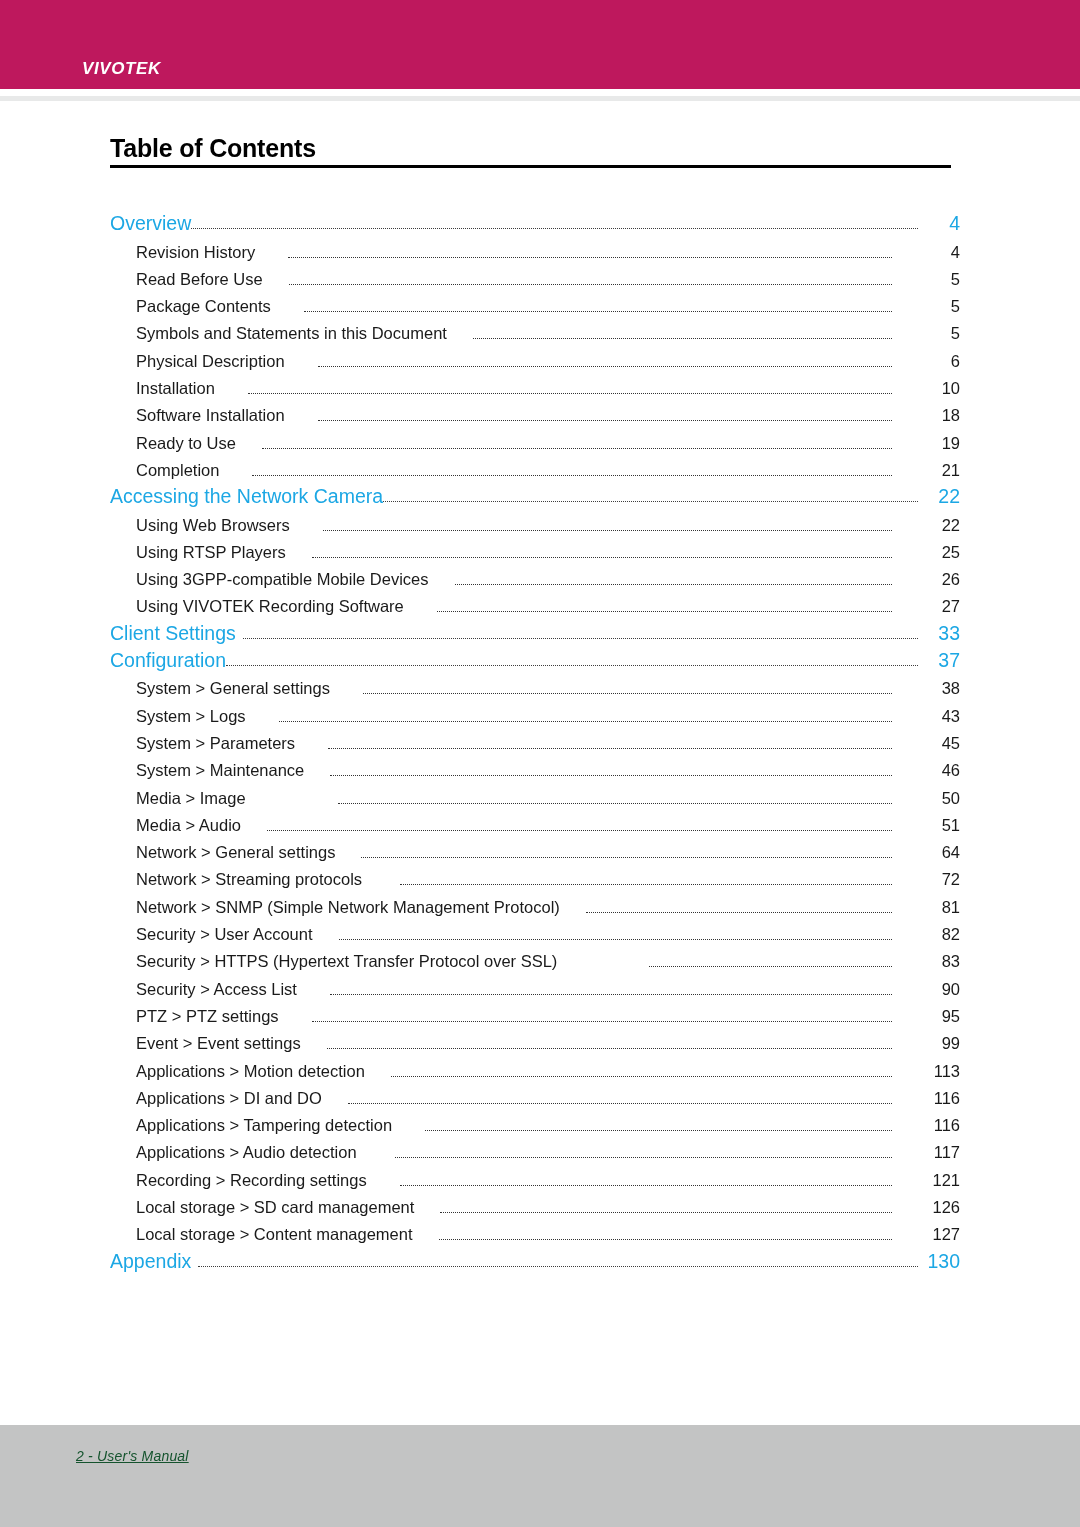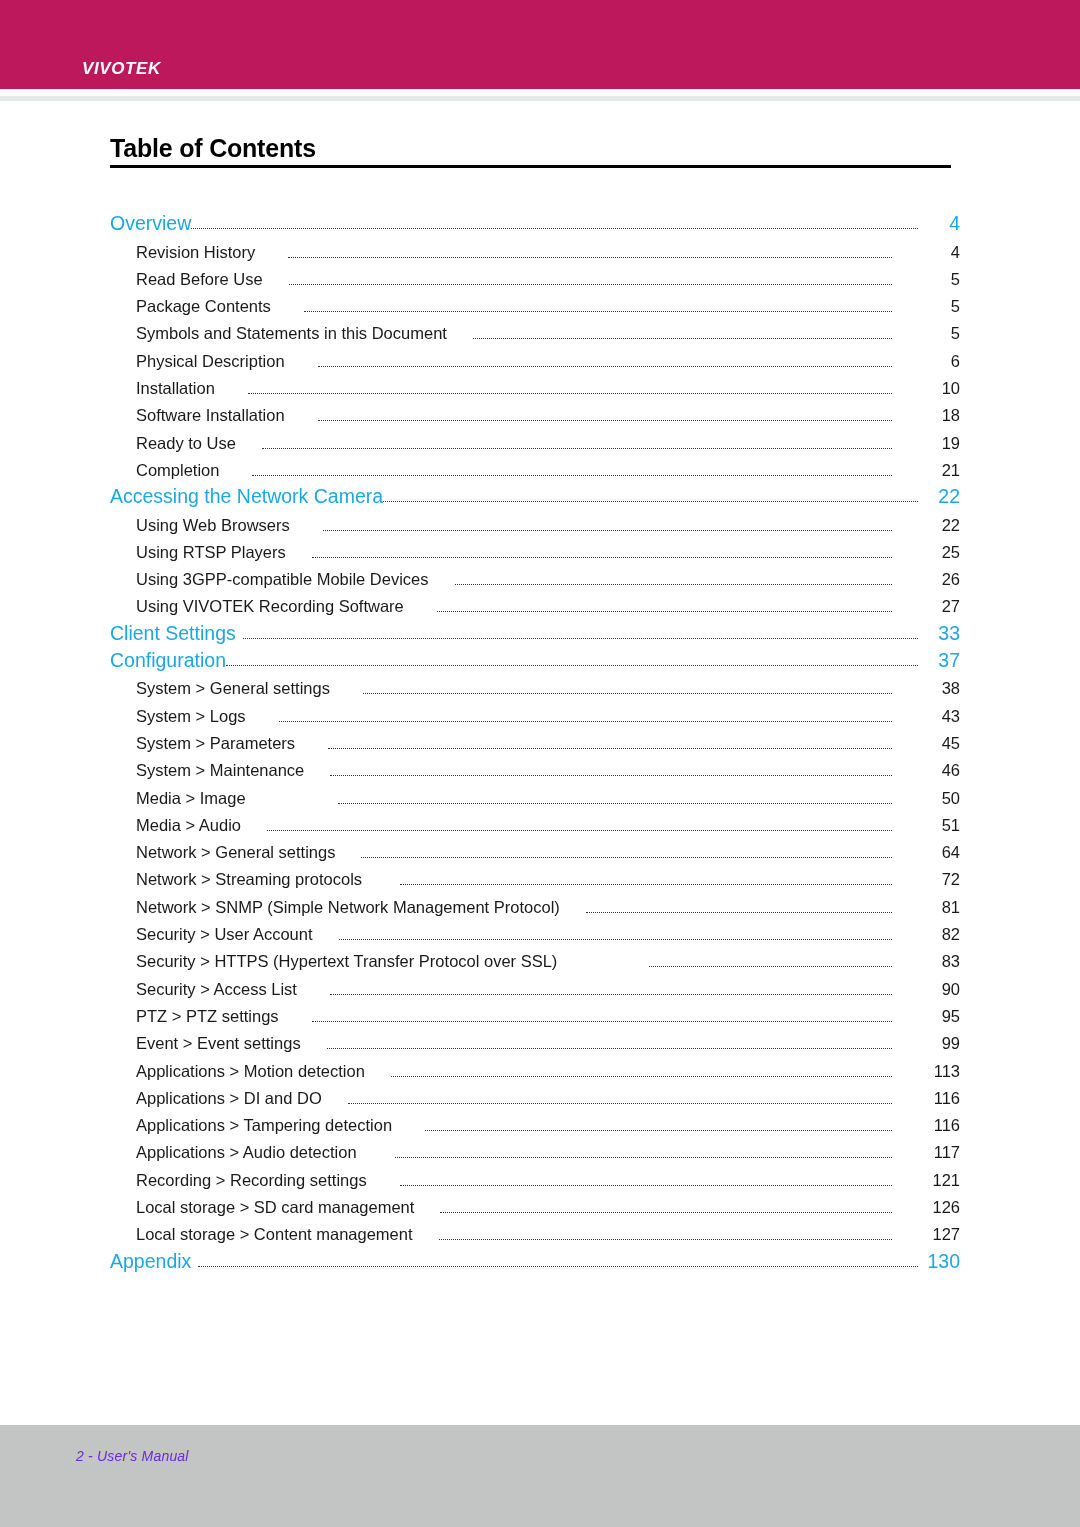--- a/index.html
+++ b/index.html
@@ -151,23 +151,24 @@
     width: 1080px;
     height: 102px;
     background: #c3c4c4;
   }
   .footer-text {
     position: absolute;
     left: 76px;
     top: 24px;
     font-size: 14px;
     font-style: italic;
-    color: #6d28d9;
+    color: #14532d;
     line-height: 1;
     letter-spacing: 0.2px;
+    text-decoration: underline;
   }
 </style>
 </head>
 <body>
 
 <div class="header-band">
   <div class="brand">VIVOTEK</div>
 </div>
 <div class="header-rule"></div>
 

